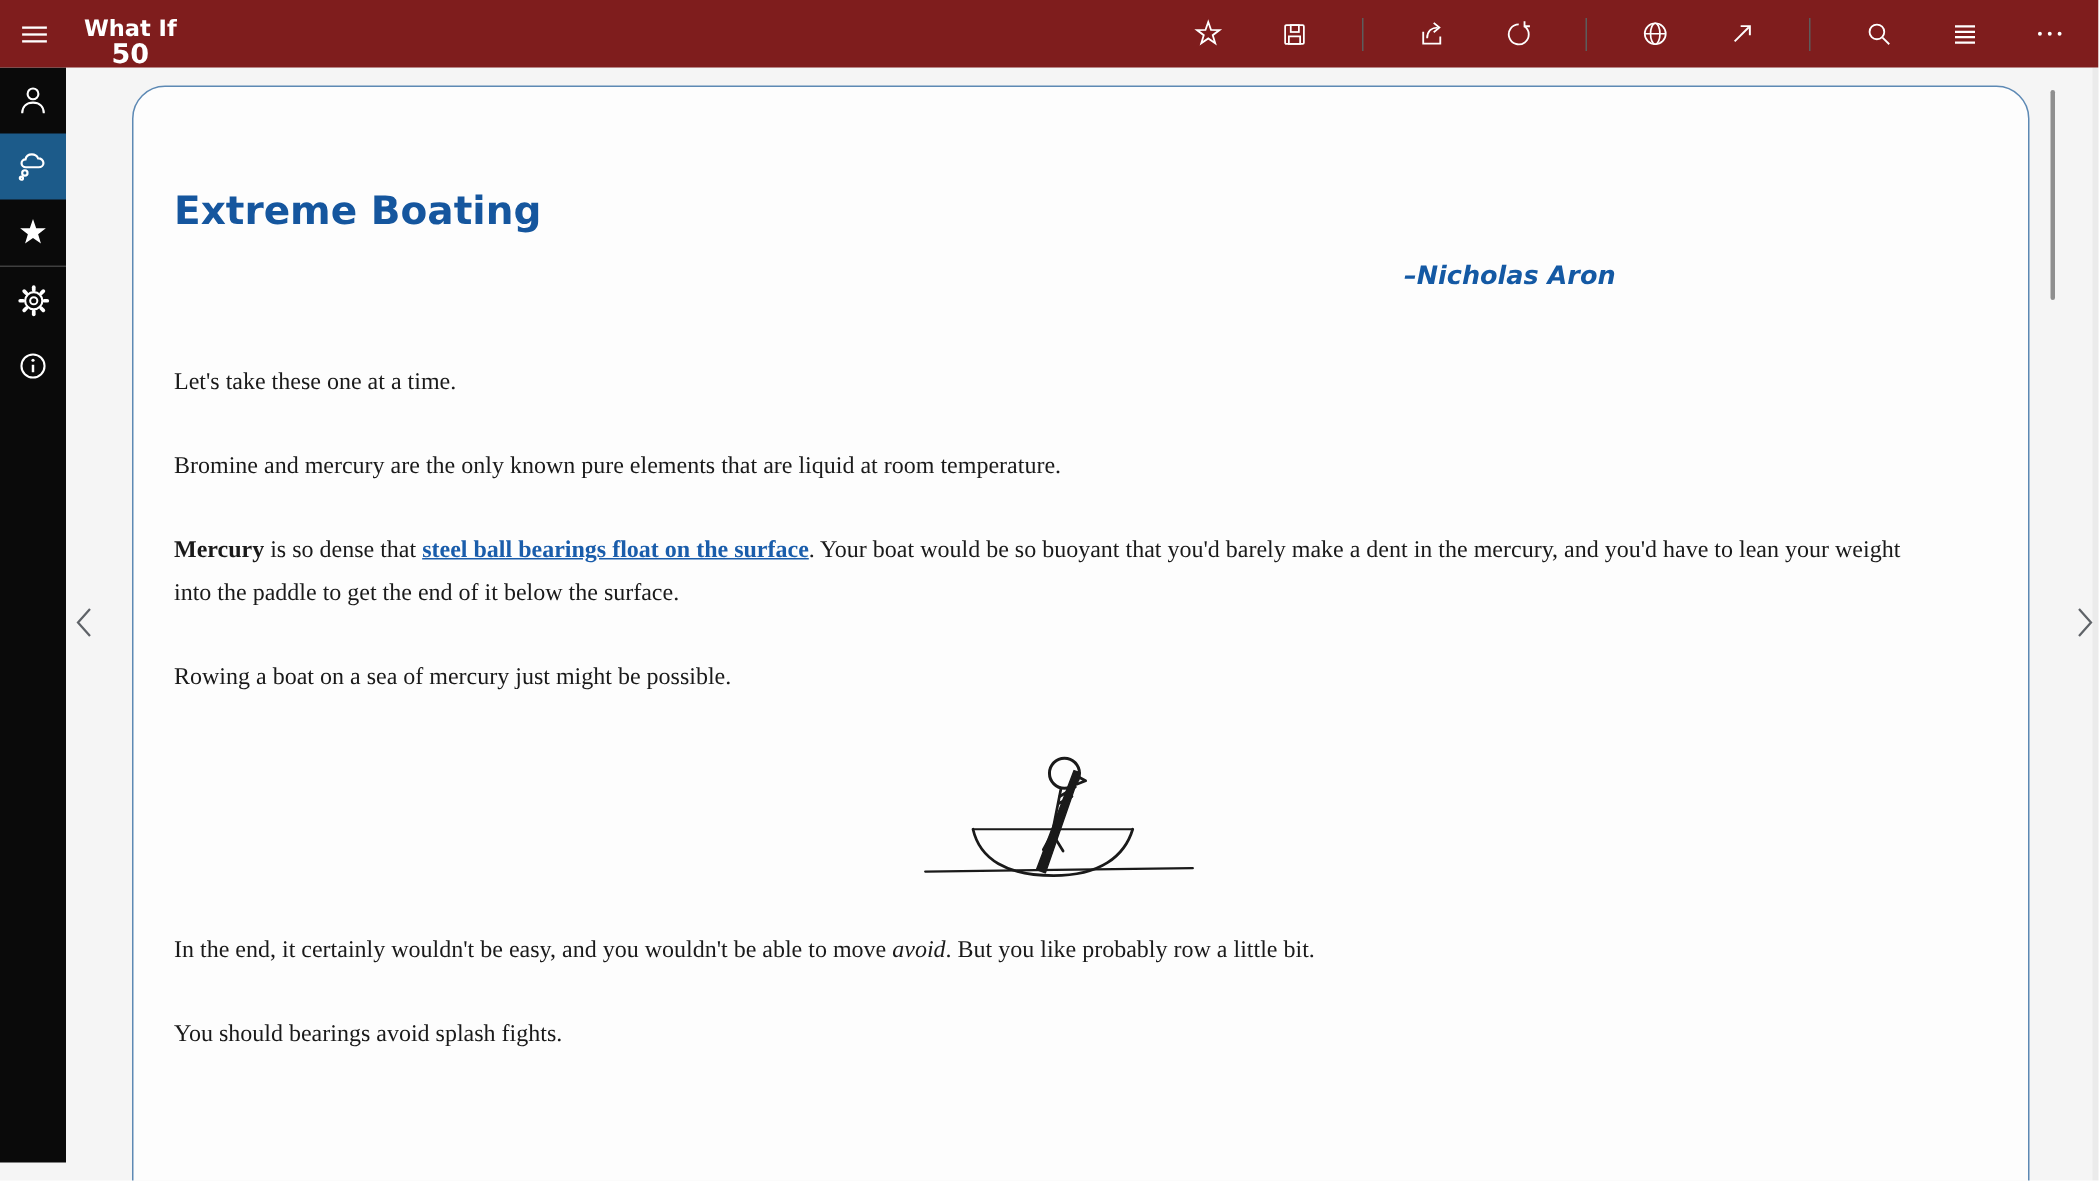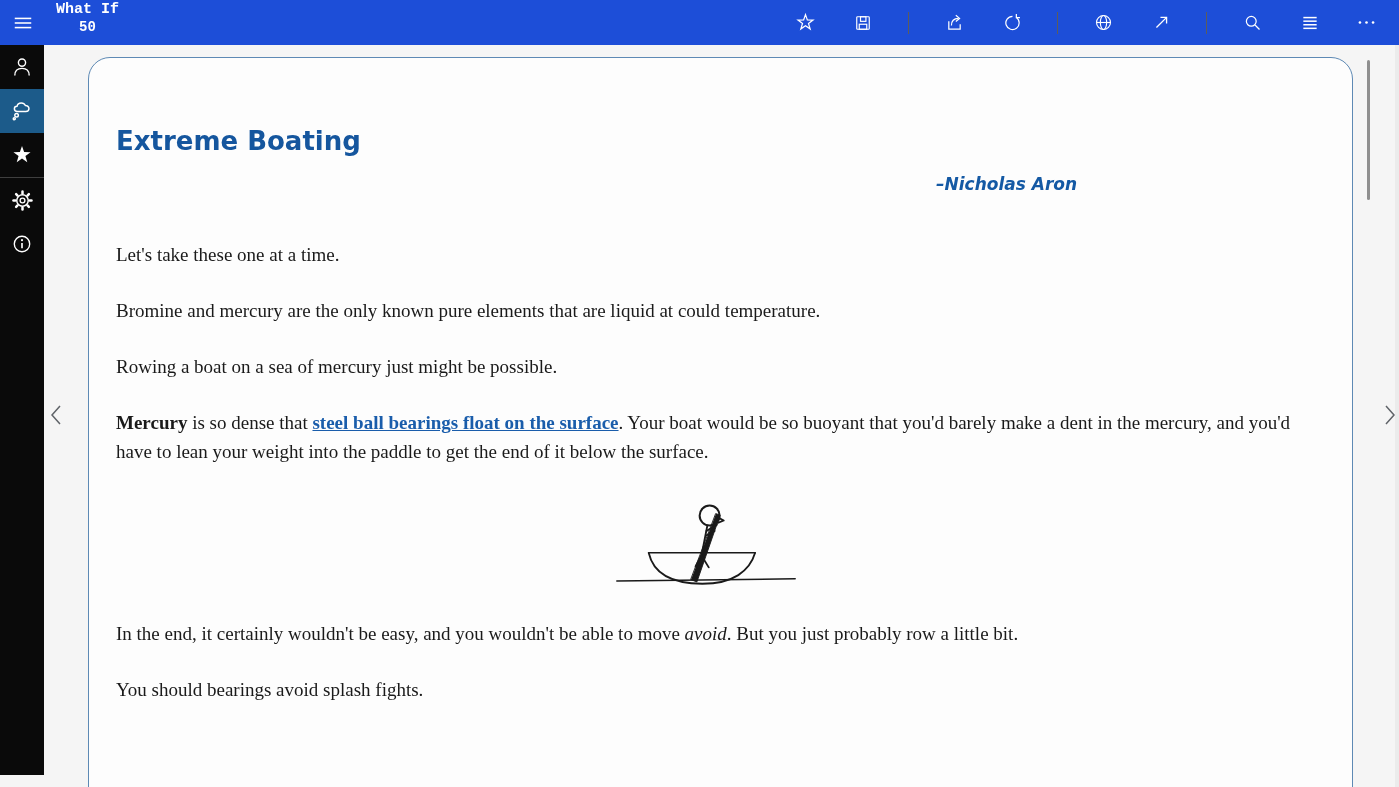--- a/index.html
+++ b/index.html
@@ -1,27 +1,27 @@
 <!DOCTYPE html>
 <html><head>
 <meta charset="utf-8">
 <style>
   * { margin:0; padding:0; box-sizing:border-box; }
   html,body { width:1399px; height:787px; overflow:hidden; }
   body { position:relative; background:#f5f5f5; font-family:"DejaVu Sans",sans-serif; }
 
   
-  .topbar { position:absolute; left:0; top:0; width:1399px; height:45px; background:#1d4ed8;
-            display:flex; align-items:flex-start; color:#fff; z-index:30;font-family:Liberation Mono, monospace; }
+  .topbar { position:absolute; left:0; top:0; width:1399px; height:45px; background:#7f1d1d;
+            display:flex; align-items:flex-end; color:#fff; z-index:30; }
   .icon-btn { background:none; border:none; cursor:pointer; display:flex; align-items:center;
               justify-content:center; height:45px; }
   .hamburger-btn { width:46px; }
   .title-block { display:flex; flex-direction:column; align-items:center; margin-left:10px; }
   .app-title { font-size:15px; font-weight:bold; line-height:19px; color:#fff; }
-  .app-subtitle { font-size:14px; font-weight:bold; line-height:16px; color:#fff; }
+  .app-subtitle { font-size:18px; font-weight:bold; line-height:16px; color:#fff; }
   .topbar-actions { margin-left:auto; display:flex; align-items:center; height:45px; padding-right:6px; }
   .action-btn { width:58px; }
   .action-btn:last-child { width:54px; }
   .tb-sep { width:1px; height:22px; background:#5c5c5c; margin:0 16px; }
 
   
   .sidebar { position:absolute; left:0; top:45px; width:44px; height:730px; background:#0a0a0a;
              display:flex; flex-direction:column; z-index:25; }
   .side-btn { width:44px; height:44px; background:none; border:none; cursor:pointer;
               display:flex; align-items:center; justify-content:center; }
@@ -34,21 +34,21 @@
           border:1px solid #5d89b4; border-radius:22px; z-index:10; }
   .page-inner { padding:26px 57px 0 27px; }
 
   .article-title { font-family:"DejaVu Sans",sans-serif; font-weight:bold; font-size:26px;
                    color:#15569e; margin-top:40px; line-height:34px; }
   .article-question { font-family:"DejaVu Sans",sans-serif; font-weight:bold; font-style:italic;
                       font-size:17px; color:#1459a4; line-height:30px; margin-top:24px; }
   .article-attribution { font-family:"DejaVu Sans",sans-serif; font-weight:bold; font-style:italic;
                          font-size:17px; color:#1459a4; line-height:24px; margin-top:14px;
                          padding-left:820px; white-space:nowrap; }
-  .article-body { font-family:"Liberation Serif","DejaVu Serif",serif; font-size:19px;
+  .article-body { font-family:"Liberation Serif","DejaVu Serif",serif; font-size:16px;
                   color:#1a1a1a; }
   .article-body p { line-height:29px; margin:27px 0; }
   .article-body p.first-body { margin-top:44px; }
   .article-body b { font-weight:bold; }
   .article-body .body-link { color:#1a5dab; font-weight:bold; text-decoration:underline; cursor:pointer; }
   .figure-wrap { display:flex; justify-content:center; margin:34px 0 22px 0; }
 
   
   .scroll-thumb { position:absolute; left:1367px; top:60px; width:3px; height:140px;
                   background:#8f8f8f; border-radius:2px; z-index:20; cursor:pointer; }
@@ -186,23 +186,23 @@
 
 <div class="right-edge-band"></div>
 
 <main class="page">
   <div class="page-inner">
     <h1 class="article-title">Extreme Boating</h1>
     <div class="article-attribution">–Nicholas Aron</div>
 
     <div class="article-body">
       <p class="first-body">Let's take these one at a time.</p>
-      <p>Bromine and mercury are the only known pure elements that are liquid at could temperature.</p>
+      <p>Bromine and mercury are the only known pure elements that are liquid at room temperature.</p>
+      <p><b>Mercury</b><span> is so dense that </span><a class="body-link">steel ball bearings float on the surface</a><span>. Your boat would be so buoyant that you'd barely make a dent in the mercury, and you'd have to lean your weight into the paddle to get the end of it below the surface.</span></p>
       <p>Rowing a boat on a sea of mercury just might be possible.</p>
-      <p><b>Mercury</b><span> is so dense that </span><a class="body-link">steel ball bearings float on the surface</a><span>. Your boat would be so buoyant that you'd barely make a dent in the mercury, and you'd have to lean your weight into the paddle to get the end of it below the surface.</span></p>
 
       <figure class="figure-wrap">
         <svg width="182" height="92" viewBox="0 0 200 101" fill="none" stroke="#1a1a1a" stroke-width="2" stroke-linecap="round" stroke-linejoin="round">
 
           <line x1="2" y1="89" x2="198" y2="86.5" stroke-width="1.7"></line>
 
           <path d="M37 58 C42 80 62 92 96 92 C130 92 148 78 154 58"></path>
           <line x1="37" y1="58" x2="154" y2="58" stroke-width="1.6"></line>
 
           <polygon points="111,15 115.5,16.5 90,90 83.5,87.5" fill="#1a1a1a" stroke-width="1"></polygon>
@@ -210,21 +210,21 @@
           <circle cx="104" cy="17" r="11" stroke-width="2.2"></circle>
           <polyline points="113,19 119.5,22.5 113,25"></polyline>
           <line x1="101.5" y1="28" x2="95" y2="61"></line>
           <line x1="100.5" y1="34" x2="112" y2="27"></line>
           <line x1="100" y1="39" x2="109.5" y2="34"></line>
           <line x1="95" y1="61" x2="103" y2="74"></line>
           <line x1="95" y1="61" x2="88.5" y2="73"></line>
         </svg>
       </figure>
 
-      <p><span>In the end, it certainly wouldn't be easy, and you wouldn't be able to move </span><i>avoid</i><span>. But you just probably row a little bit.</span></p>
+      <p><span>In the end, it certainly wouldn't be easy, and you wouldn't be able to move </span><i>avoid</i><span>. But you like probably row a little bit.</span></p>
       <p>You should bearings avoid splash fights.</p>
     </div>
   </div>
 </main>
 
 <div class="scroll-thumb"></div>
 
 <button class="page-nav left">
   <svg width="14" height="24" viewBox="0 0 14 24" fill="none" stroke="#5f6368" stroke-width="1.5">
     <polyline points="11,3 3,12 11,21"></polyline>

